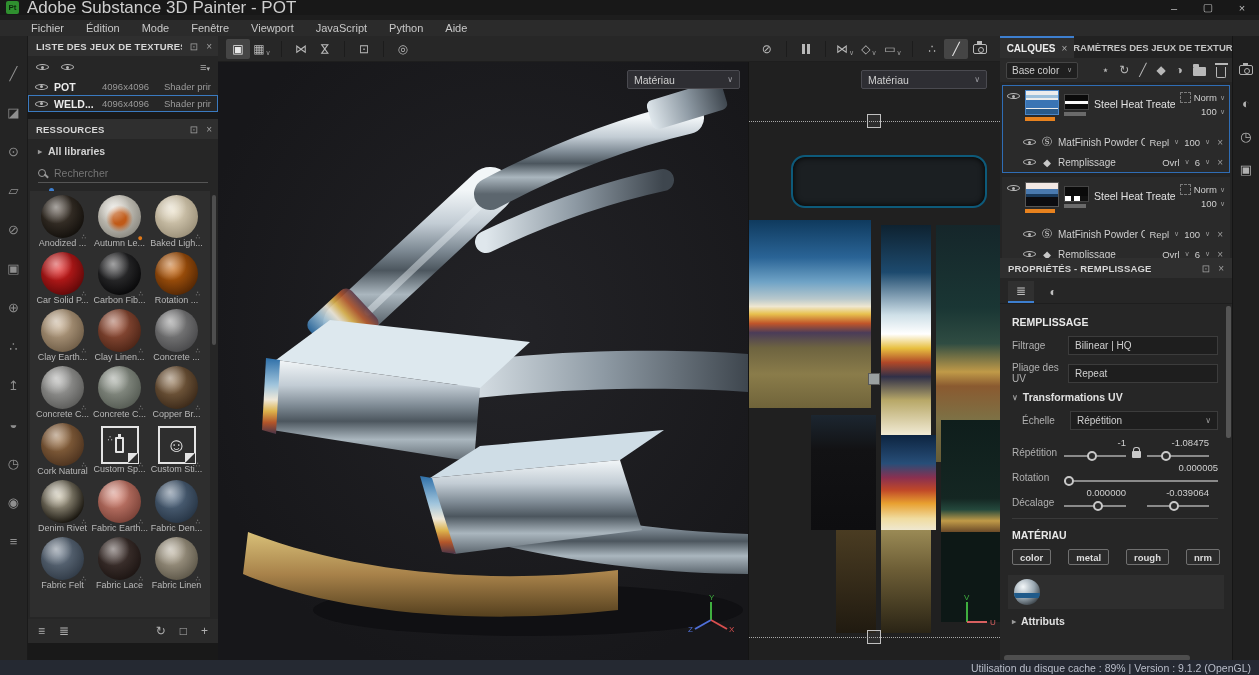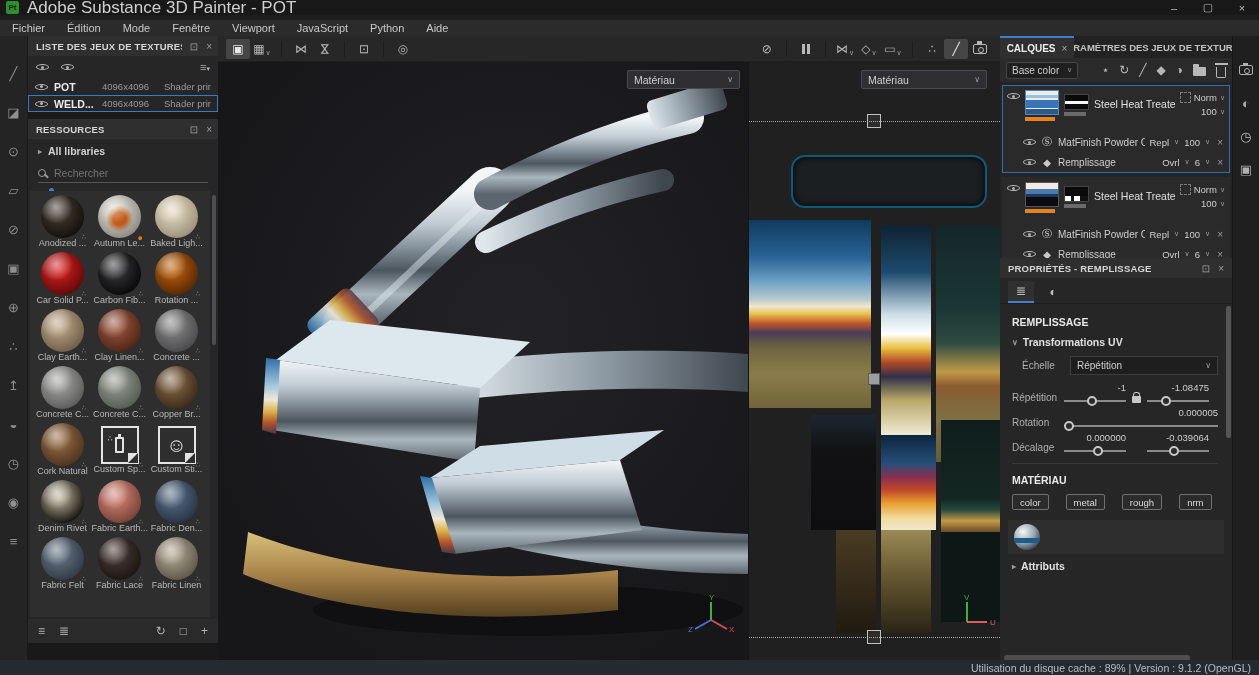--- a/index.html
+++ b/index.html
@@ -7,21 +7,21 @@
   body { position:relative; background:#1d1d1d; font-family:"Liberation Sans",sans-serif; color:#c8c8c8; font-size:11px; }
 
   
   #titlebar { position:absolute; left:0; top:0; width:1259px; height:15px; background:#181818; display:flex; align-items:center;text-align:center; }
   #app-icon { width:13px; height:13px; margin:0 8px 0 6px; background:#2f8f2f; border-radius:2px; color:#0c290c; font-size:8px; font-weight:bold; display:flex; align-items:center; justify-content:center; }
   #win-title { font-size:17px; color:#cfcfcf; }
   #win-controls { margin-left:auto; display:flex; height:100%; }
   .win-btn { width:34px; height:100%; display:flex; align-items:center; justify-content:center; color:#bbb; font-size:11px; }
 
   
-  #menubar { position:absolute; left:0; top:20px; width:1259px; height:16px; background:#2b2b2b; display:flex; align-items:center; padding-left:1px; }
+  #menubar { position:absolute; left:0; top:20px; width:1259px; height:16px; background:#2b2b2b; display:flex; align-items:center; padding-left:20px; }
   .menu-item { padding:0 11px; font-size:11px; color:#c8c8c8; }
 
   
   #toolcol { position:absolute; left:0; top:36px; width:28px; height:624px; background:#242424; border-right:1px solid #1a1a1a; display:flex; flex-direction:column; align-items:center; padding-top:28px; gap:21px; }
   .tool-btn { width:20px; height:18px; display:flex; align-items:center; justify-content:center; color:#8f8f8f; font-size:13px; }
 
   
   .panel-header { height:20px; background:#2f2f2f; display:flex; align-items:center; padding:0 6px 0 8px; }
   .panel-title { font-size:9.5px; font-weight:bold; color:#d6d6d6; letter-spacing:.2px; flex:1; white-space:nowrap; overflow:hidden; }
   .ph-icon { color:#9f9f9f; font-size:10px; margin-left:8px; }
@@ -154,21 +154,21 @@
   .slider-row { display:flex; margin-bottom:4px; }
   .slider-label { width:52px; font-size:10px; color:#b0b0b0; padding-top:10px; flex:none; }
   .sgroup { display:flex; flex-direction:column; }
   .sval { font-size:9.5px; color:#cfcfcf; text-align:right; height:12px; }
   .track { position:relative; height:2px; background:#8a8a8a; margin-top:6px; }
   .knob { position:absolute; top:-4.5px; width:10px; height:10px; border:2px solid #c8c8c8; background:#2b2b2b; border-radius:50%; transform:translateX(-5px); }
   .locki { width:9px; height:7px; background:#c8c8c8; border-radius:1px; position:relative; margin:14px 6px 0 6px; flex:none; }
   .locki::before { content:""; position:absolute; top:-4px; left:1px; width:5px; height:5px; border:1.5px solid #c8c8c8; border-bottom:none; border-radius:3px 3px 0 0; }
   .divider { height:1px; background:#3a3a3a; margin:10px 0; }
   #channels-row { display:flex; gap:17px; width:208px; overflow:hidden; margin-bottom:10px; }
-  .chan-btn { height:16px; border:1px solid #707070; border-radius:2px; padding:0 7px; font-size:9.5px; font-weight:normal; color:#dcdcdc; display:flex; align-items:center; flex:none; background:#2b2b2b; }
+  .chan-btn { height:16px; border:1px solid #707070; border-radius:2px; padding:0 7px; font-size:9.5px; font-weight:bold; color:#dcdcdc; display:flex; align-items:center; flex:none; background:#2b2b2b; }
   #mode-row { background:#2e2e2e; display:flex; align-items:center; gap:8px; padding:4px 6px; margin:0 -6px 6px -4px; }
   #mode-sphere { width:26px; height:26px; border-radius:50%; background:radial-gradient(circle at 35% 30%, #f4f8fa 0%, #9aa8b2 45%, #3a4248 80%); position:relative; overflow:hidden; flex:none; }
   #mode-sphere::after { content:""; position:absolute; left:0; right:0; top:14px; height:5px; background:#1f5a8a; }
   #mode-title { font-size:10.5px; font-weight:bold; color:#ececec; }
   #mode-sub { font-size:10px; color:#9f9f9f; margin-top:2px; }
   #hscroll { position:absolute; left:4px; bottom:3px; width:186px; height:6px; background:#4e4e4e; border-radius:3px; }
   #props-footer { position:relative; height:24px; background:#262626; }
 
   
   #right-strip { position:absolute; left:1232px; top:36px; width:27px; height:624px; background:#1f1f1f; border-left:1px solid #151515; display:flex; flex-direction:column; align-items:center; padding-top:26px; gap:17px; }
@@ -678,20 +678,28 @@
   </div>
   <div id="props-tabs">
     <div class="ptab active">≣</div>
     <div class="ptab">◐</div>
   </div>
 
   <div id="props-body">
     <div id="props-scroll"></div>
     <div class="sec-title">REMPLISSAGE</div>
 
+    <div class="prop-row">
+      <div class="prop-label">Filtrage</div>
+      <div class="prop-value">Bilinear | HQ</div>
+    </div>
+    <div class="prop-row">
+      <div class="prop-label">Pliage des UV</div>
+      <div class="prop-value">Repeat</div>
+    </div>
 
     <div class="collapse-hdr">
       <span class="chev">∨</span>
       <span>Transformations UV</span>
     </div>
 
     <div class="prop-row" style="padding-left:10px">
       <div class="prop-label" style="width:48px">Échelle</div>
       <div class="select-box">
         <span>Répétition</span>

